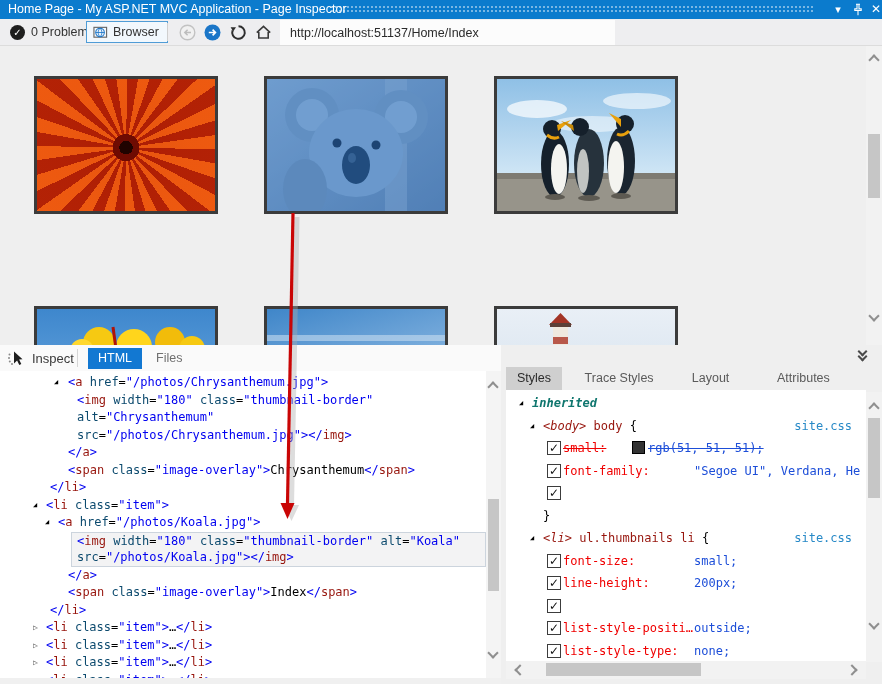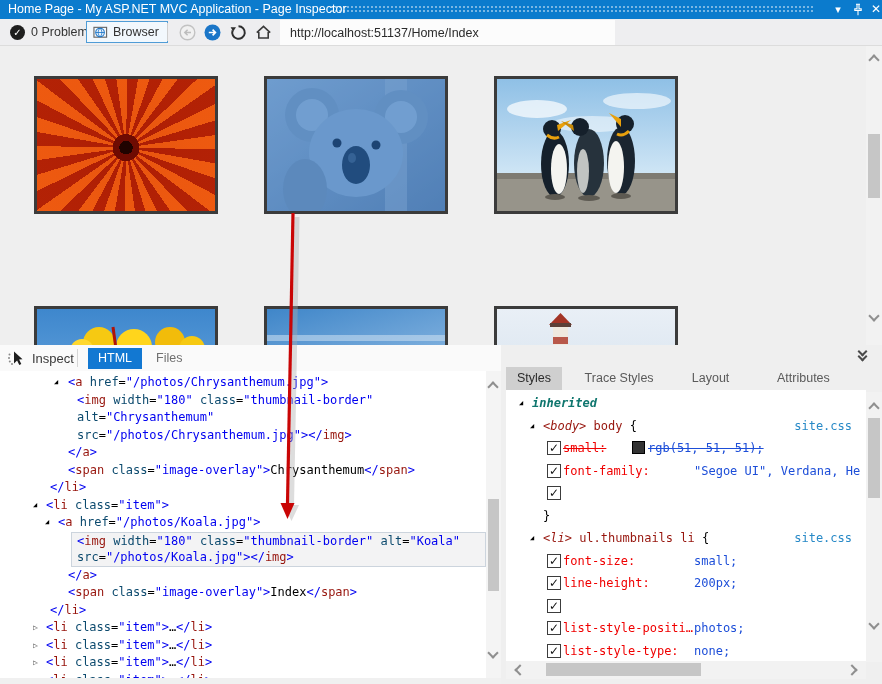--- a/index.html
+++ b/index.html
@@ -359,21 +359,21 @@
         </div>
         <div class="srow">
           <span class="s-cb">✓</span>
           <span class="s-body"><span class="p-name">line-height:</span><span class="p-val">200px;</span></span>
         </div>
         <div class="srow">
           <span class="s-cb">✓</span>
         </div>
         <div class="srow">
           <span class="s-cb">✓</span>
-          <span class="s-body"><span class="p-name">list-style-positi…</span><span class="p-val">photos;</span></span>
+          <span class="s-body"><span class="p-name">list-style-positi…</span><span class="p-val">outside;</span></span>
         </div>
         <div class="srow">
           <span class="s-cb">✓</span>
           <span class="s-body"><span class="p-name">list-style-type:</span><span class="p-val">none;</span></span>
         </div>
       </div>
   </div>
 
   <div class="sb sb-styles">
     <span class="chv chv-up" style="left:4px; top:12px"></span>

